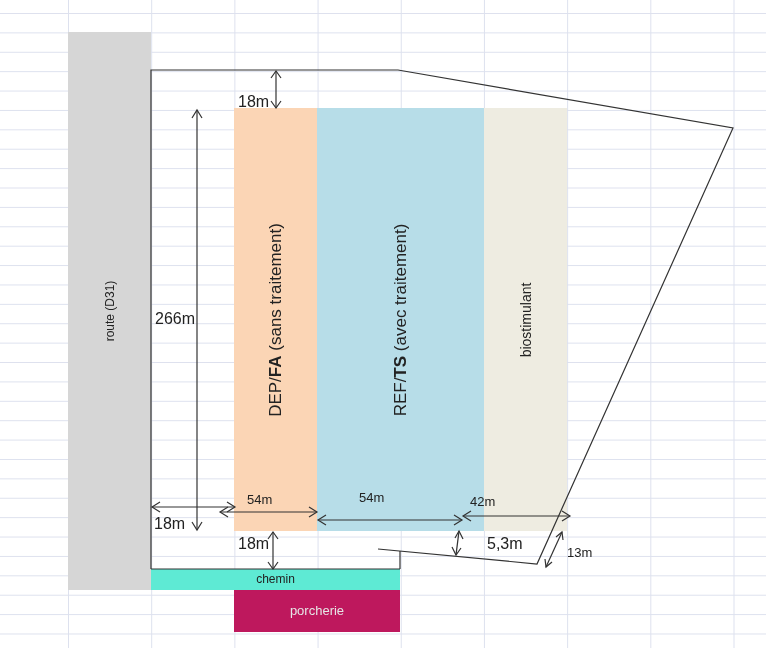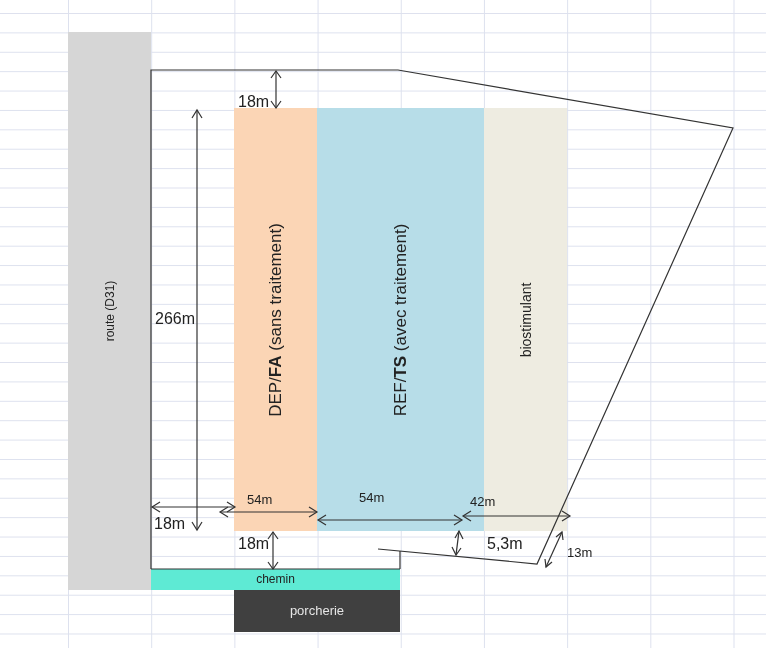--- a/index.html
+++ b/index.html
@@ -35,21 +35,21 @@
 </div>
 
 <div class="block" style="left:484px;top:108px;width:83px;height:423px;background:#eeece1;">
   <span class="vlabel" style="font-size:14px;">biostimulant</span>
 </div>
 
 <div class="block" style="left:151px;top:569px;width:249px;height:21px;background:#5eead4;text-align:center;">
   <span style="font-size:12px;line-height:21px;color:#222;">chemin</span>
 </div>
 
-<div class="block" style="left:234px;top:590px;width:166px;height:42px;background:#404040;text-align:center;">
+<div class="block" style="left:234px;top:590px;width:166px;height:42px;background:#be185d;text-align:center;">
   <span style="font-size:13px;line-height:42px;color:#e6e6e6;">porcherie</span>
 </div>
 
 <svg width="766" height="648">
   <g stroke="#333" stroke-width="1.2" fill="none">
 
     <polyline points="151,569 151,70 398,70 733,128 537,564 378,549"></polyline>
     <line x1="400" y1="551" x2="400" y2="569"></line>
     <line x1="151" y1="569" x2="400" y2="569"></line>
 

